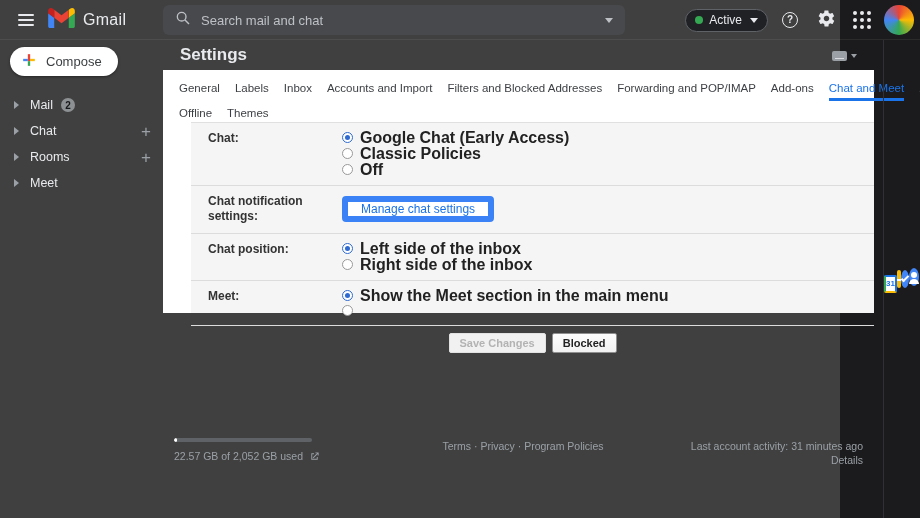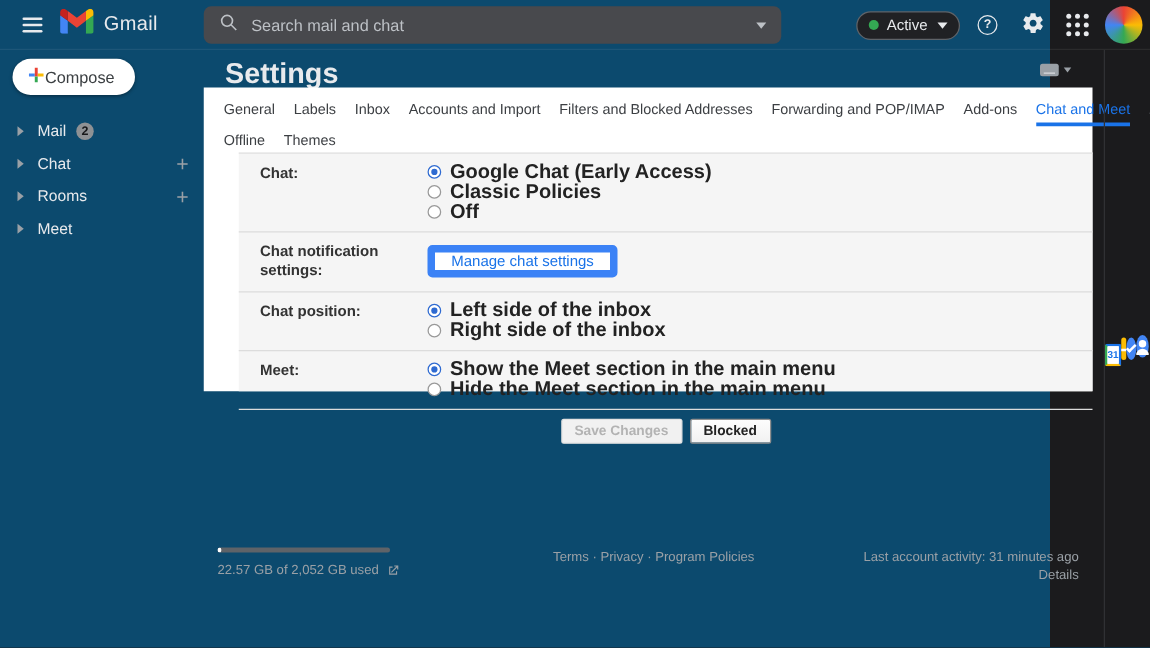--- a/index.html
+++ b/index.html
@@ -1,18 +1,18 @@
 <!DOCTYPE html>
 <html><head>
 <meta charset="utf-8">
 <style>
   * { margin:0; padding:0; box-sizing:border-box; }
   html,body { width:920px; height:518px; }
   body { font-family:"Liberation Sans", sans-serif; background:#1b1b1d; overflow:hidden; }
-  .screen { position:relative; width:840px; height:518px; background:#0c4a6e; }
+  .screen { position:relative; width:840px; height:518px; background:#404040; }
 
   
   .topbar { position:absolute; top:0; left:0; width:920px; height:40px; display:flex; align-items:center; border-bottom:1px solid rgba(255,255,255,0.07); }
   .hamburger { width:40px; height:40px; margin-left:6px; background:none; border:none; display:flex; flex-direction:column; justify-content:center; align-items:center; gap:3px; cursor:pointer; }
   .hamburger span { display:block; width:16px; height:2px; background:#e8eaed; border-radius:1px; }
   .logo { display:flex; align-items:center; gap:8px; margin-left:2px; }
   .logo-text { color:#e8eaed; font-size:16px; letter-spacing:0.3px; }
   .searchbar { position:absolute; left:163px; top:5px; width:462px; height:30px; background:#48494d; border-radius:6px; display:flex; align-items:center; padding:0 12px; }
   .searchbar input { flex:1; background:transparent; border:none; outline:none; color:#e8eaed; font-size:13px; margin-left:10px; font-family:"Liberation Sans", sans-serif; }
   .searchbar input::placeholder { color:#bdc1c6; }
@@ -24,31 +24,31 @@
   .status-pill .caret-down { border-top-color:#e8eaed; margin-left:2px; }
   .iconbtn { width:28px; height:28px; background:none; border:none; display:flex; align-items:center; justify-content:center; cursor:pointer; }
   .help-circle { width:16px; height:16px; border:1.5px solid #e8eaed; border-radius:50%; color:#e8eaed; font-size:10px; font-weight:bold; display:flex; align-items:center; justify-content:center; line-height:1; }
   .apps-grid { display:grid; grid-template-columns:repeat(3,4px); grid-gap:3px; }
   .apps-grid i { width:4px; height:4px; border-radius:50%; background:#e8eaed; }
   .avatar { width:30px; height:30px; border-radius:50%; padding:2px; background:conic-gradient(#ea4335,#fbbc04,#34a853,#4285f4,#ea4335); cursor:pointer; border:none; margin-right:2px; }
   .avatar-inner { width:26px; height:26px; border-radius:50%; background:radial-gradient(circle at 35% 30%, #d8b08c 0%, #9c6b45 55%, #4a3422 100%); }
 
   
   .sidebar { position:absolute; top:40px; left:0; width:163px; height:478px; padding-top:5px; }
-  .compose { display:flex; align-items:center; margin:2px 0 16px 10px; height:29px; padding:0 16px 0 12px; background:#fff; border:none; border-radius:15px; box-shadow:0 1px 3px rgba(0,0,0,0.4); cursor:pointer; }
+  .compose { display:flex; align-items:center; gap:10px; margin:2px 0 16px 10px; height:29px; padding:0 16px 0 12px; background:#fff; border:none; border-radius:15px; box-shadow:0 1px 3px rgba(0,0,0,0.4); cursor:pointer; }
   .compose-label { font-size:13px; color:#3c4043; font-weight:500; font-family:"Liberation Sans", sans-serif; }
   .nav-item { position:relative; display:flex; align-items:center; height:26px; padding-left:14px; cursor:pointer; }
   .chev-right { width:0; height:0; border-top:4px solid transparent; border-bottom:4px solid transparent; border-left:5px solid #9aa0a6; margin-right:11px; }
   .nav-label { color:#e8eaed; font-size:12.5px; font-weight:500; }
   .nav-badge { margin-left:8px; min-width:14px; height:14px; border-radius:7px; background:#8e9194; color:#17181a; font-size:10px; font-weight:bold; display:flex; align-items:center; justify-content:center; padding:0 3px; }
   .nav-add { position:absolute; right:12px; color:#9aa0a6; font-size:17px; font-weight:300; background:none; border:none; cursor:pointer; line-height:1; }
 
   
   .main { position:absolute; top:40px; left:163px; width:720px; height:478px; }
-  .settings-title { position:absolute; top:5px; left:17px; color:#e8eaed; font-size:23px; }
+  .settings-title { position:absolute; top:5px; left:17px; color:#e8eaed; font-size:17px; }
   .kbd-wrap { position:absolute; top:11px; right:26px; display:flex; align-items:center; gap:4px; cursor:pointer; background:none; border:none; }
   .kbd-icon { width:15px; height:10px; background:#9aa0a6; border-radius:2px; position:relative; }
   .kbd-icon::after { content:""; position:absolute; left:3px; right:3px; bottom:2px; height:1.5px; background:#dadce0; }
   .kbd-wrap .caret-down { border-top-color:#9aa0a6; border-left-width:3.5px; border-right-width:3.5px; border-top-width:4px; }
 
   
   .panel { position:absolute; top:30px; left:0; width:711px; height:243px; background:#fff; }
   .tabs-row { display:flex; align-items:flex-end; gap:15px; padding:0 16px; white-space:nowrap; }
   .tabs-row.r1 { padding-top:6px; }
   .tab { font-size:11.5px; color:#3c3f43; padding:6px 0 7px; cursor:pointer; background:none; border:none; font-family:"Liberation Sans", sans-serif; }
@@ -263,21 +263,20 @@
 
         <div class="srow">
           <div class="srow-label">Meet:</div>
           <div class="srow-controls optgroup">
             <div class="opt">
               <span class="radio sel"></span>
               <span class="opt-label">Show the Meet section in the main menu</span>
             </div>
             <div class="opt">
               <span class="radio"></span>
-              <span class="opt-label">Hide the Meet section in the main menu</span>
             </div>
           </div>
         </div>
 
         <div class="actions">
           <button class="btn-save" disabled="">Save Changes</button>
           <button class="btn-cancel">Blocked</button>
         </div>
 
       </div>

